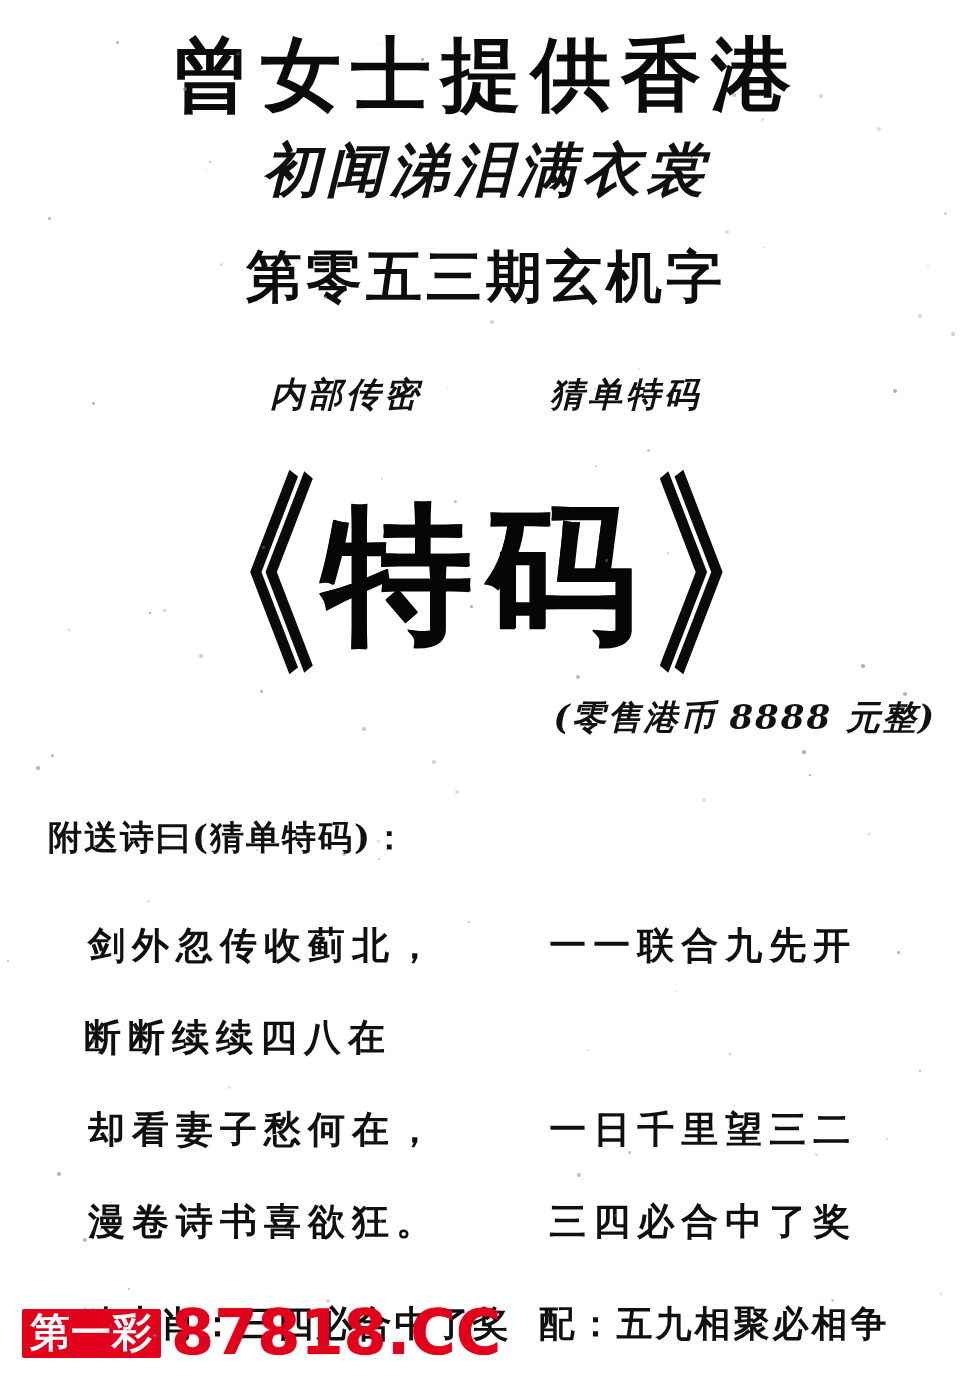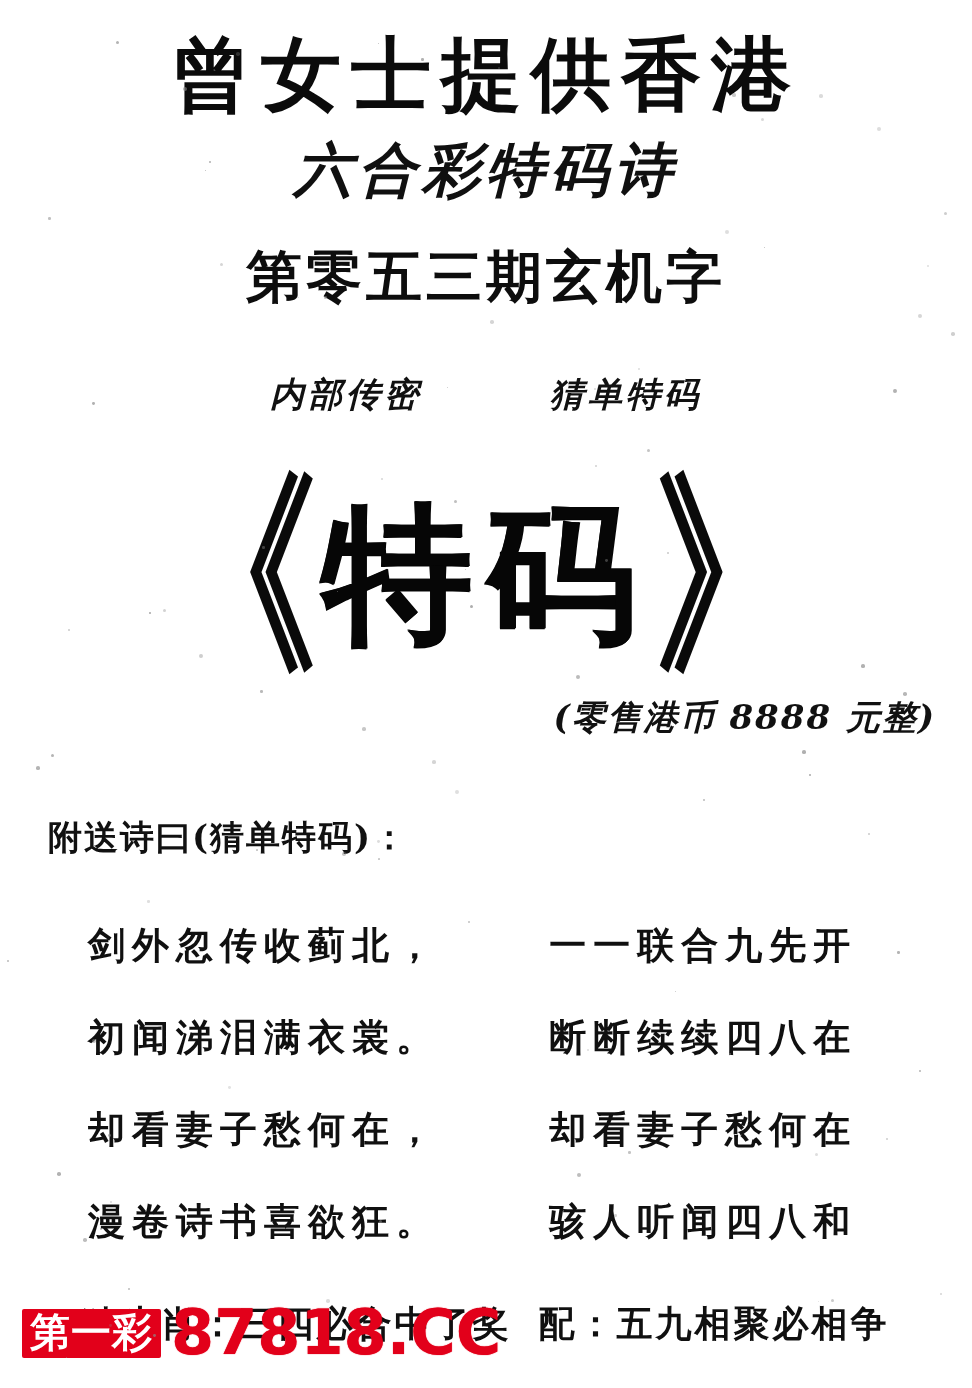--- a/index.html
+++ b/index.html
@@ -235,21 +235,21 @@
     line-height: 1;
     text-shadow: 0 0 1px #e2001a;
   }
 </style>
 </head>
 <body>
 
 <div class="page">
 
   <div class="title-1">曾女士提供香港</div>
-  <div class="title-2">六合彩特码诗</div>
+  <div class="title-2">初闻涕泪满衣裳</div>
   <div class="title-3">第零五三期玄机字</div>
 
   <div class="subline">
     <span>内部传密</span>
     <span>猜单特码</span>
   </div>
 
 
   <div class="bigword-wrap">
     <span class="bracket">《</span>
@@ -260,30 +260,29 @@
   <div class="price">(零售港币 8888 元整)</div>
 
   <div class="poem-head">附送诗曰(猜单特码)：</div>
 
   <div class="poem-grid">
     <div class="poem-row">
       <div class="poem-left">剑外忽传收蓟北，</div>
       <div class="poem-right">一一联合九先开</div>
     </div>
     <div class="poem-row">
-      <div class="poem-left">初闻涕泪满衣裳。</div>
       <div class="poem-right">断断续续四八在</div>
     </div>
     <div class="poem-row">
       <div class="poem-left">却看妻子愁何在，</div>
-      <div class="poem-right">却看妻子愁何在</div>
+      <div class="poem-right">一日千里望三二</div>
     </div>
     <div class="poem-row">
       <div class="poem-left">漫卷诗书喜欲狂。</div>
-      <div class="poem-right">骇人听闻四八和</div>
+      <div class="poem-right">三四必合中了奖</div>
     </div>
   </div>
 
   <div class="bottom-line">
     <span class="seg-a">猜生肖：三四必合中了奖</span>
     <span class="seg-b">配：五九相聚必相争</span>
   </div>
 
   <div class="watermark">
     <span class="wm-badge">第一彩</span>

